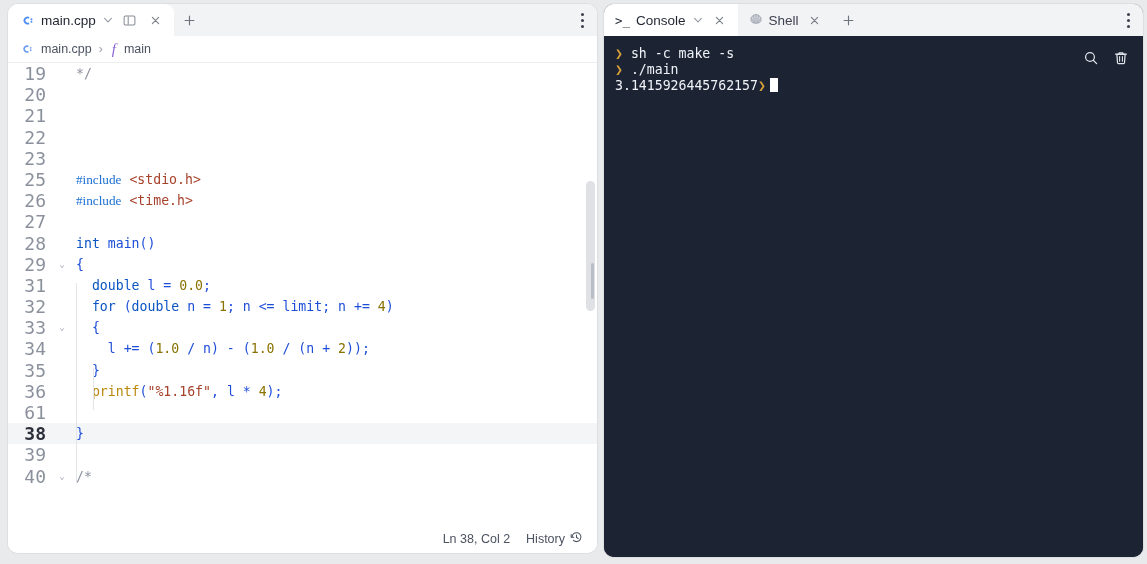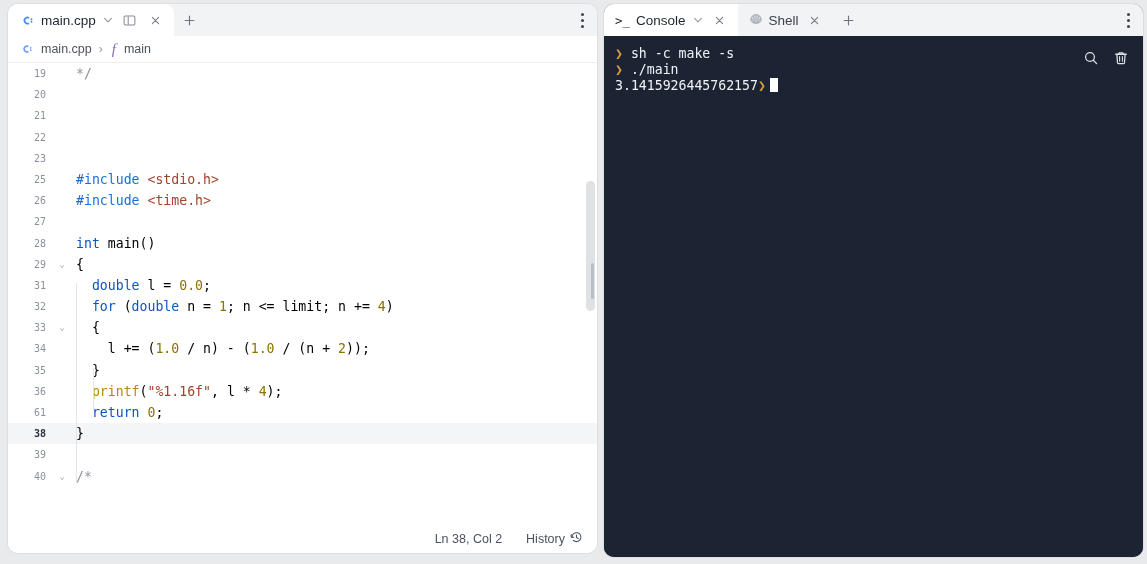--- a/index.html
+++ b/index.html
@@ -152,21 +152,21 @@
     position: relative;
   }
   .code-line.current { background: #f4f5f7; }
 
   .ln {
     width: 48px;
     flex: none;
     text-align: right;
     padding-right: 10px;
     color: #8b919c;
-    font-size: 10px;
+    font-size: 18px;
     font-family: "DejaVu Sans Mono", monospace;
     user-select: none;
   }
   .code-line.current .ln { color: #2b303b; font-weight: bold; }
 
   .fold {
     width: 12px;
     flex: none;
     color: #9aa1ae;
     font-size: 9px;
@@ -178,26 +178,26 @@
   .src {
     flex: 1;
     padding-left: 8px;
     color: #1f2430;
     position: relative;
   }
 
   
   .k   { color: #0a54c4; }            
   .num { color: #8a7200; }            
-  .pp  { color: #1a6fd4; }            
+  .pp  { color: #1a6fd4; font-family: Liberation Serif, serif; }            
   .inc { color: #a6412a; }            
   .str { color: #a6412a; }            
   .fn  { color: #b8860b; }            
   .cm  { color: #8b919c; }            
-  .pl  { color: #000000; }            
+  .pl  { color: #1d4ed8; }            
 
   
   .guide {
     position: absolute;
     width: 1px;
     background: #e3e5e9;
     top: 0;
     bottom: 0;
   }
 
@@ -217,21 +217,21 @@
     border-radius: 2px;
   }
 
   
   .statusbar {
     height: 28px;
     flex: none;
     display: flex;
     align-items: center;
     justify-content: flex-end;
-    gap: 24px;
+    gap: 16px;
     padding: 0 14px;
     font-size: 12.5px;
     color: #4b5260;
     background: #ffffff;
   }
   .status-hist {
     display: inline-flex;
     align-items: center;
     gap: 5px;
   }
@@ -408,21 +408,21 @@
           <div class="code-line"><span class="ln">26</span><span class="fold"></span><span class="src"><span class="pp">#include</span><span class="pl"> </span><span class="inc">&lt;time.h&gt;</span></span></div>
           <div class="code-line"><span class="ln">27</span><span class="fold"></span><span class="src"></span></div>
           <div class="code-line"><span class="ln">28</span><span class="fold"></span><span class="src"><span class="k">int</span><span class="pl"> main()</span></span></div>
           <div class="code-line"><span class="ln">29</span><span class="fold">⌄</span><span class="src"><span class="pl">{</span></span></div>
           <div class="code-line"><span class="ln">31</span><span class="fold"></span><span class="src"><span class="pl">  </span><span class="k">double</span><span class="pl"> l = </span><span class="num">0.0</span><span class="pl">;</span></span></div>
           <div class="code-line"><span class="ln">32</span><span class="fold"></span><span class="src"><span class="pl">  </span><span class="k">for</span><span class="pl"> (</span><span class="k">double</span><span class="pl"> n = </span><span class="num">1</span><span class="pl">; n &lt;= limit; n += </span><span class="num">4</span><span class="pl">)</span></span></div>
           <div class="code-line"><span class="ln">33</span><span class="fold">⌄</span><span class="src"><span class="pl">  {</span></span></div>
           <div class="code-line"><span class="ln">34</span><span class="fold"></span><span class="src"><span class="pl">    l += (</span><span class="num">1.0</span><span class="pl"> / n) - (</span><span class="num">1.0</span><span class="pl"> / (n + </span><span class="num">2</span><span class="pl">));</span></span></div>
           <div class="code-line"><span class="ln">35</span><span class="fold"></span><span class="src"><span class="pl">  }</span></span></div>
           <div class="code-line"><span class="ln">36</span><span class="fold"></span><span class="src"><span class="pl">  </span><span class="fn">printf</span><span class="pl">(</span><span class="str">"%1.16f"</span><span class="pl">, l * </span><span class="num">4</span><span class="pl">);</span></span></div>
-          <div class="code-line"><span class="ln">61</span><span class="fold"></span><span class="src"><span class="pl">  </span><span class="k">return</span><span class="pl"> </span><span class="num">0</span><span class="pl">;</span></span></div>
+          <div class="code-line"><span class="ln">61</span><span class="fold"></span></div>
           <div class="code-line current"><span class="ln">38</span><span class="fold"></span><span class="src"><span class="pl">}</span></span></div>
           <div class="code-line"><span class="ln">39</span><span class="fold"></span><span class="src"></span></div>
           <div class="code-line"><span class="ln">40</span><span class="fold">⌄</span><span class="src"><span class="cm">/*</span></span></div>
         </div>
 
       <div class="guide" style="left:68px; top:220px; height:200px;"></div>
       <div class="guide" style="left:85px; top:305px; height:42px;"></div>
 
       <div class="editor-sb" style="top:118px; height:130px;"></div>
       <div class="editor-sb-inner" style="top:200px; height:36px;"></div>

